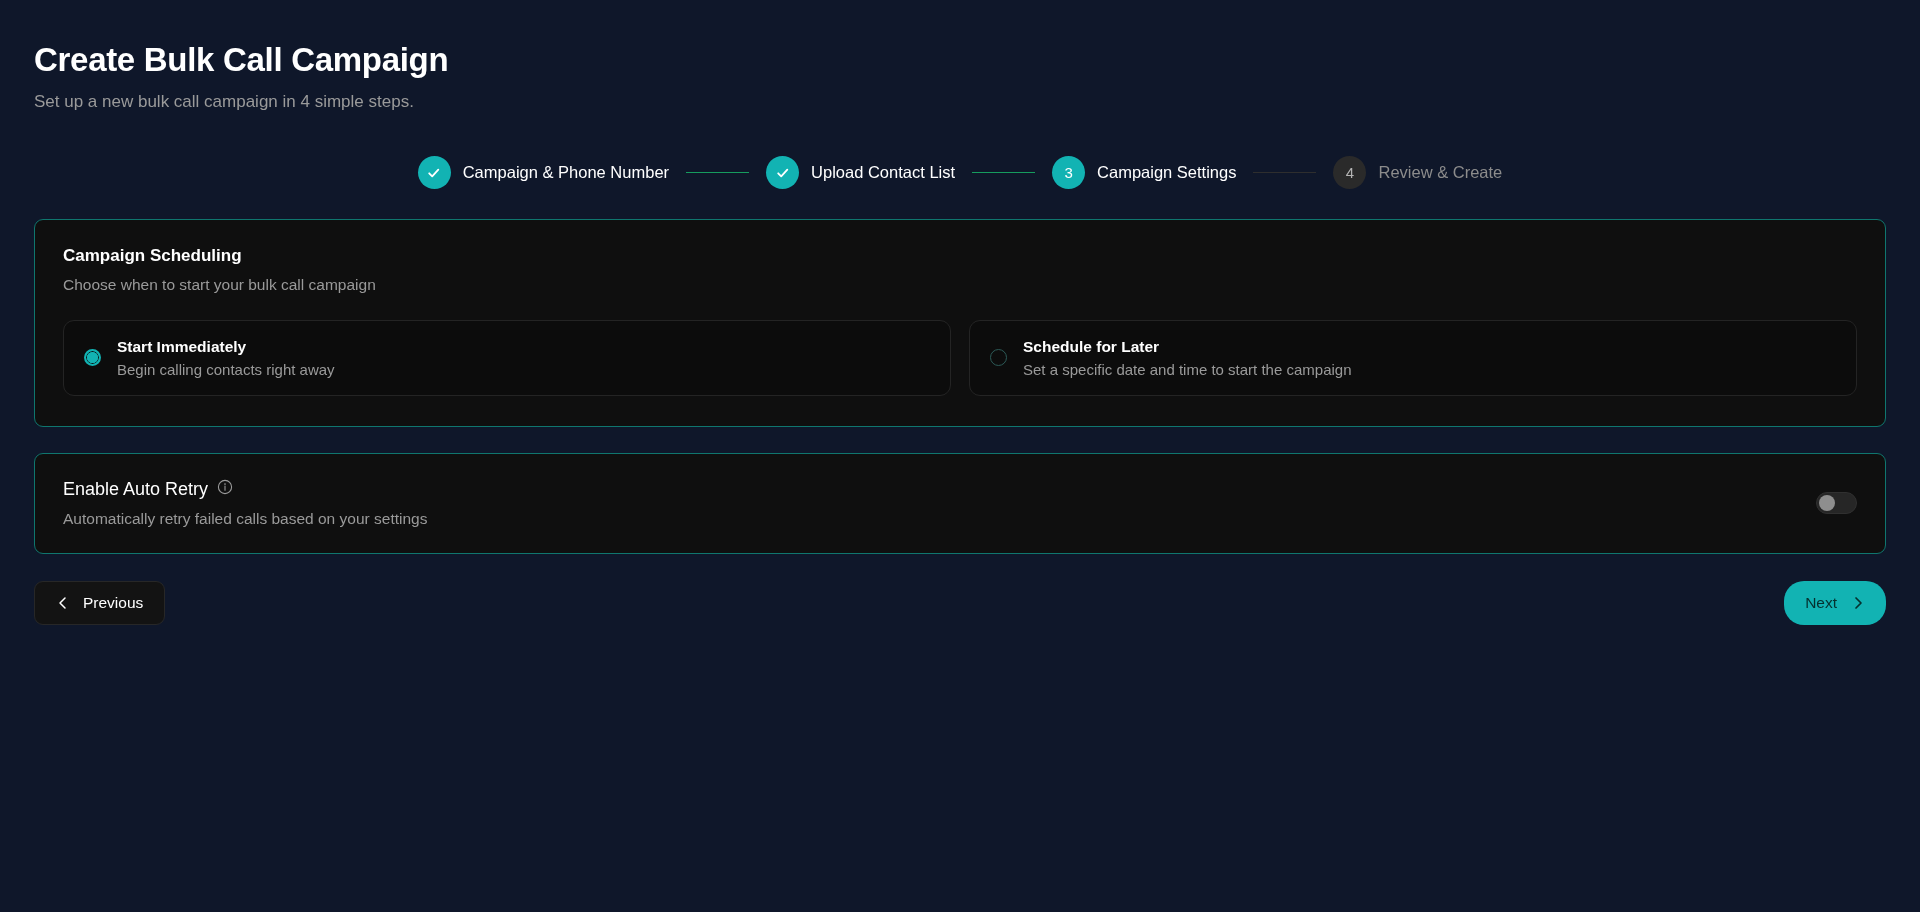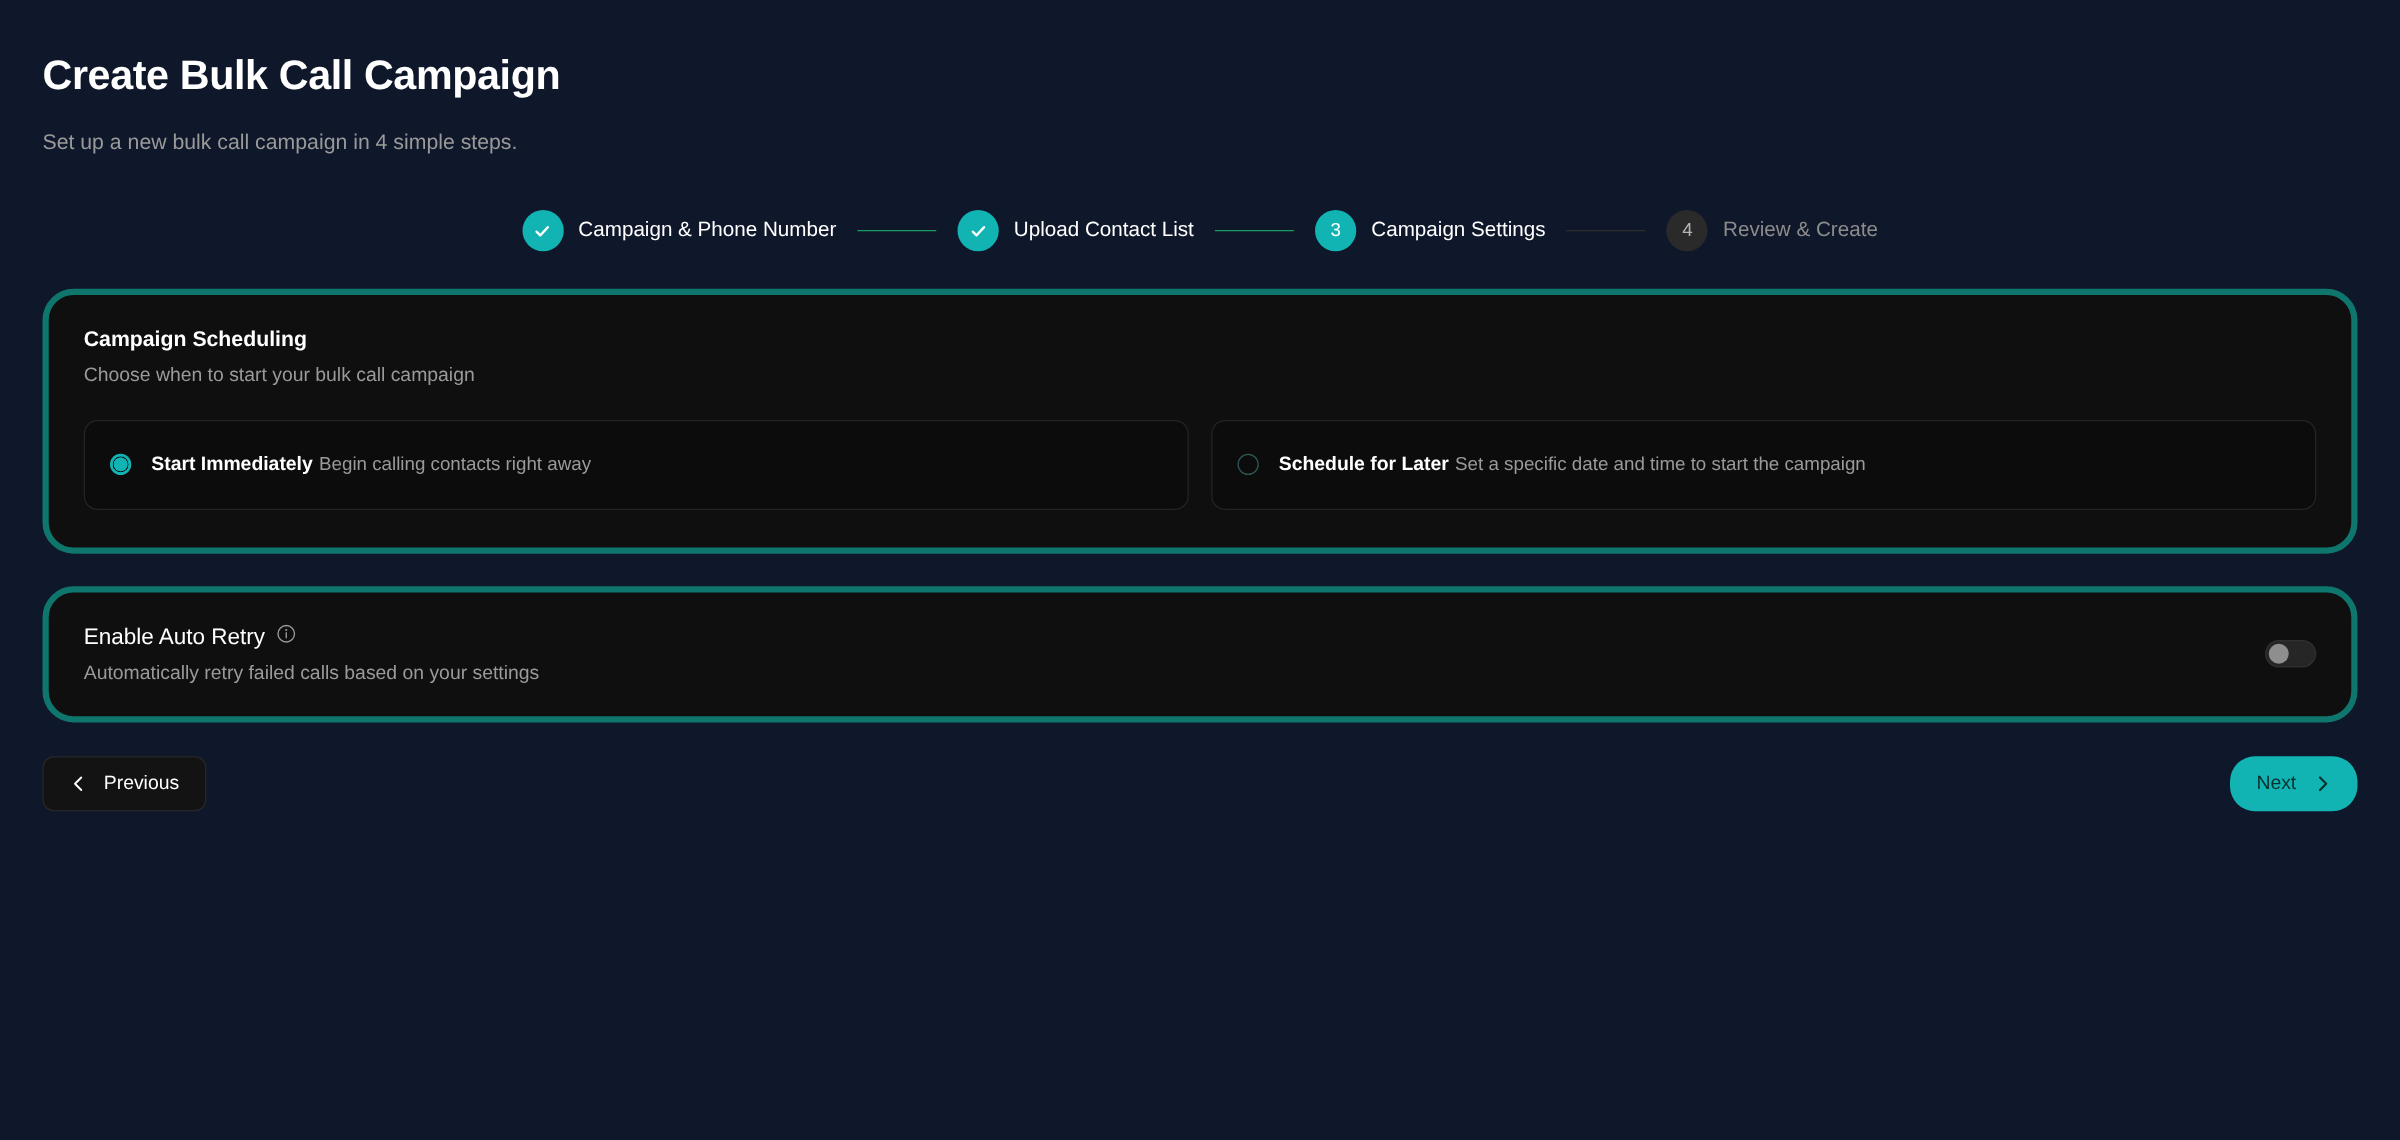--- a/index.html
+++ b/index.html
@@ -25,21 +25,21 @@
 
   .page-title {
     font-size: 33px;
     font-weight: bold;
     color: #ffffff;
     letter-spacing: -0.3px;
     line-height: 1.2;
   }
 
   .page-subtitle {
-    margin-top: 24px;
+    margin-top: 12px;
     font-size: 17px;
     color: #9a9a9a;
     font-weight: normal;
   }
 
   
   .stepper {
     display: flex;
     align-items: center;
     justify-content: center;
@@ -76,22 +76,22 @@
     height: 1px;
     margin: 0 17px;
     flex: 0 0 auto;
   }
   .connector.done    { background: #169c5e; }
   .connector.pending { background: #2e2e2e; }
 
   
   .card {
     background: #0f0f0f;
-    border: 5px solid #0f766e;
-    border-radius: 25px;
+    border: 1px solid #0f766e;
+    border-radius: 9px;
     margin-top: 0;
   }
 
   .card-scheduling {
     margin-top: 26px;
     padding: 26px 28px 30px 28px;
   }
 
   .card-title {
     font-size: 17px;
@@ -139,21 +139,21 @@
     position: absolute;
     inset: 1px;
     border-radius: 50%;
     background: #12b3b3;
   }
   .radio.unselected {
     border: 1.5px solid #2c5a57;
     background: transparent;
   }
 
-  .option-text { display: flex; flex-direction: row; gap: 5px; }
+  .option-text { display: flex; flex-direction: column; gap: 5px; }
   .option-title { font-size: 15.5px; font-weight: bold; color: #ffffff; }
   .option-desc  { font-size: 15px; color: #9a9a9a; }
 
   
   .card-toggle {
     margin-top: 26px;
     padding: 25px 28px;
     display: flex;
     align-items: center;
     justify-content: space-between;

